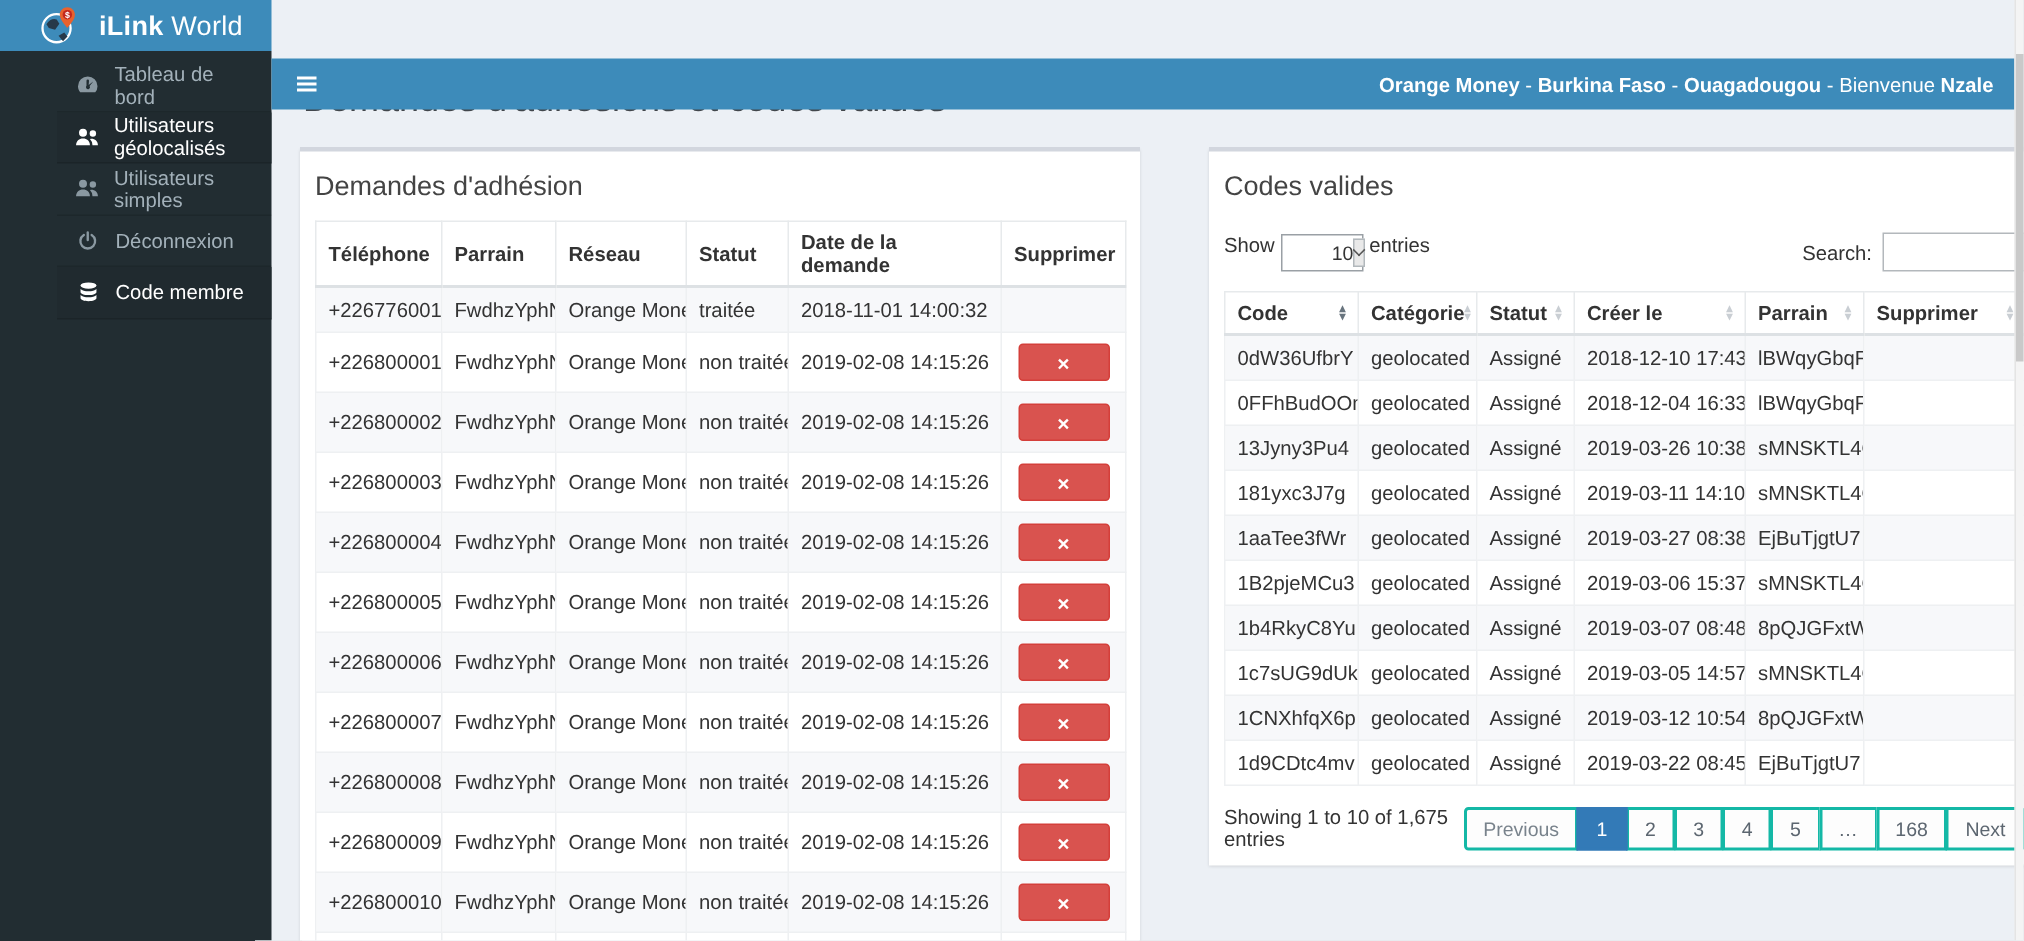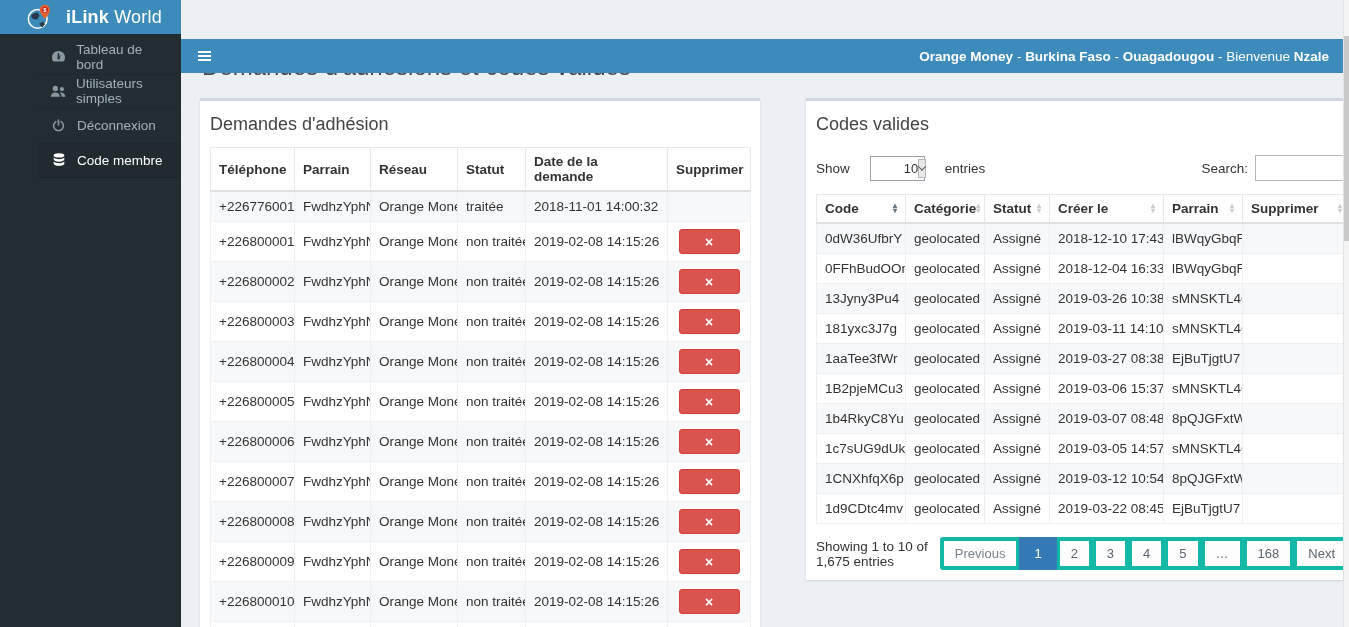--- a/index.html
+++ b/index.html
@@ -41,39 +41,39 @@
   th { text-align:left; font-weight:700; padding:6px 8px; border:1px solid #e7eaec; border-bottom:2px solid #dde1e4; }
   td { padding:7px 8px; border:1px solid #eef0f2; overflow:hidden; white-space:nowrap; }
   tbody tr:nth-child(odd) { background:#f7f8fa; }
 
   .btn-danger { width:61px; height:25px; background:#d9534f; border:1px solid #d43f3a; border-radius:3px;
                 color:#fff; display:flex; align-items:center; justify-content:center;
                 font-weight:900; font-size:14px; margin:0 auto; cursor:pointer; line-height:1; }
 
   
   .dt-controls { display:flex; justify-content:space-between; align-items:center; margin:8px 0 13px; font-size:13.5px; color:#333; }
-  .dt-length { display:flex; align-items:center; gap:20px; }
+  .dt-length { display:flex; gap:4px; }
   .dt-select { width:55px; height:25px; border:1px solid #9aa0a5; background:#fff; display:flex; align-items:center; padding:1px; cursor:pointer; }
   .dt-select .val { flex:1; text-align:center; font-size:13px;padding-left:32px; }
   .dt-select .arrow { width:18px; height:19px; background:#e9e9e9; border:1px solid #b2b8bc;
                       display:flex; align-items:center; justify-content:center; }
   .chev { width:6px; height:6px; border-right:1.6px solid #555; border-bottom:1.6px solid #555;
           transform:rotate(45deg) translate(-1px,-1px); }
   .dt-search { display:flex; align-items:center; gap:7px; }
   .dt-search input { width:95px; height:26px; border:1px solid #b3b8bc; padding:2px 6px; font-size:13px;
                      font-family:"Liberation Sans",sans-serif; }
 
   .th-flex { display:flex; justify-content:space-between; align-items:center; }
   .sorters { display:flex; flex-direction:column; line-height:4.8px; font-size:8px; color:#c9ced3; letter-spacing:0; }
   .sorters .on { color:#68747e; }
 
   .dt-footer { display:flex; justify-content:space-between; align-items:center; margin-top:13px; }
   .dt-info { font-size:13.5px; color:#333; }
   .paginate { display:flex; }
-  .page-btn { padding:5px 11px; border:4px solid #14b8a6; margin-left:-1px; font-size:13px; color:#5c6670;
+  .page-btn { padding:5px 11px; border:2px solid #14b8a6; margin-left:-1px; font-size:13px; color:#5c6670;
               background:#fdfdfd; text-align:center; cursor:pointer; position:relative; }
   .page-btn.prev { color:#79838c; }
   .page-btn:first-child { border-radius:3px 0 0 3px; margin-left:0; }
   .page-btn:last-child { border-radius:0 3px 3px 0; }
   .page-btn.active { background:#337ab7; border-color:#337ab7; color:#fff; z-index:1; }
 
   
   .scrollbar { position:absolute; right:0; top:0; width:6px; height:627px; background:#f4f4f4; border-left:1px solid #e4e4e4; z-index:5; }
   .scroll-thumb { position:absolute; top:36px; left:0; width:6px; height:205px; background:#c9c9c9; cursor:pointer; }
 </style>
@@ -105,20 +105,31 @@
 
   <div class="sidebar">
     <div class="menu">
       <div class="menu-item">
         <span class="mi-icon">
           <svg width="15" height="13" viewBox="0 0 16 14" fill="currentColor">
               <path d="M8 1a7 7 0 0 0-7 7c0 1.7.6 3.2 1.6 4.4h10.8A6.9 6.9 0 0 0 15 8a7 7 0 0 0-7-7zm0 2.2a.9.9 0 0 1 .9.9l-.25 3.1 3.3-2.5-2.6 3.2a1.45 1.45 0 1 1-2.25-.2L7.1 4.1a.9.9 0 0 1 .9-.9z"></path>
             </svg>
         </span>
         <span>Tableau de bord</span>
+      </div>
+      <div class="menu-item active">
+        <span class="mi-icon">
+          <svg width="16" height="13" viewBox="0 0 18 14" fill="currentColor">
+              <circle cx="6" cy="3.6" r="3"></circle>
+              <path d="M.8 13c0-3 2.3-5 5.2-5s5.2 2 5.2 5z"></path>
+              <circle cx="13.4" cy="4.2" r="2.4"></circle>
+              <path d="M12.2 8.1c2.9 0 5 1.9 5 4.9h-4.1a6.6 6.6 0 0 0-1.9-4.6z"></path>
+            </svg>
+        </span>
+        <span>Utilisateurs géolocalisés</span>
       </div>
       <div class="menu-item">
         <span class="mi-icon">
           <svg width="16" height="13" viewBox="0 0 18 14" fill="currentColor">
               <circle cx="6" cy="3.6" r="3"></circle>
               <path d="M.8 13c0-3 2.3-5 5.2-5s5.2 2 5.2 5z"></path>
               <circle cx="13.4" cy="4.2" r="2.4"></circle>
               <path d="M12.2 8.1c2.9 0 5 1.9 5 4.9h-4.1a6.6 6.6 0 0 0-1.9-4.6z"></path>
             </svg>
         </span>

